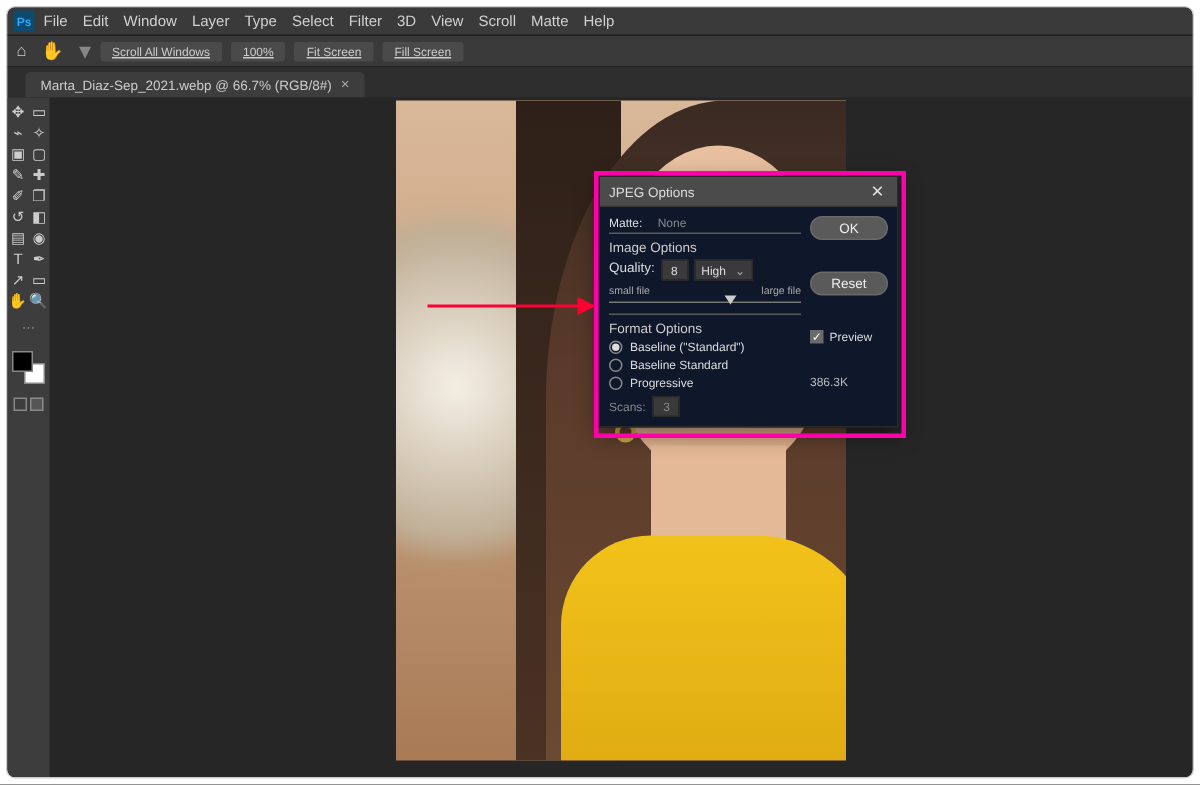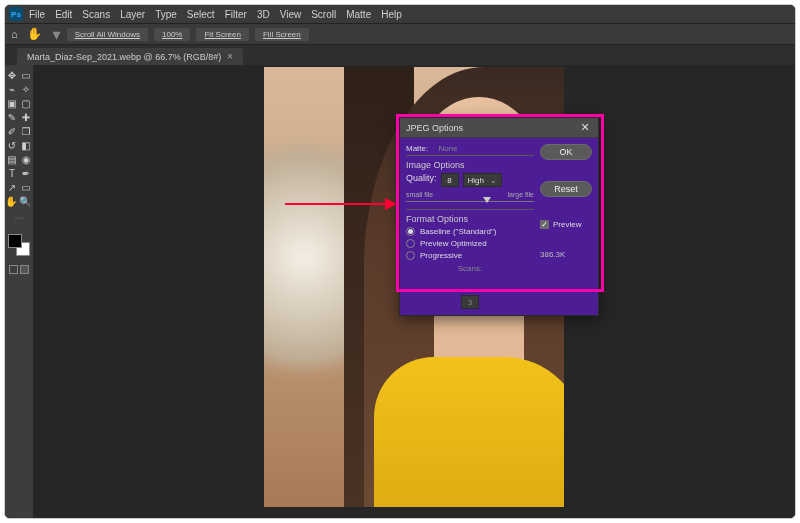--- a/index.html
+++ b/index.html
@@ -29,21 +29,21 @@
   .face { position:absolute; left:140px; top:30px; width:150px; height:220px; background:linear-gradient(160deg,#e9c3a3,#d9a885); border-radius:50% 50% 45% 45%;}
   .shirt { position:absolute; left:110px; bottom:0; width:210px; height:150px; background:linear-gradient(180deg,#f2c21a,#e0ac12); border-top-left-radius:60px; border-top-right-radius:80px;}
   .neck { position:absolute; left:170px; top:230px; width:90px; height:80px; background:#e3b997; }
   .earring { position:absolute; left:146px; top:214px; width:14px; height:14px; border:3px solid #caa84a; border-radius:50%;}
 
   .arrow { position:absolute; left:280px; top:198px; width:110px; height:2px; background:#ff0033; z-index:30;}
   .arrow::after { content:""; position:absolute; right:-2px; top:-5px; border-left:12px solid #ff0033; border-top:6px solid transparent; border-bottom:6px solid transparent;}
 
   .highlight { position:absolute; left:391px; top:109px; width:208px; height:178px; border:3px solid #ff00aa; z-index:25; pointer-events:none;}
 
-  .dialog { position:absolute; left:394px; top:112px; width:200px; background:#4c1d95; border:1px solid #2a2a2a; box-shadow:0 4px 14px rgba(0,0,0,.5); z-index:20; color:#ddd; font-size:9px;}
+  .dialog { position:absolute; left:394px; top:112px; width:200px; background:#0f172a; border:1px solid #2a2a2a; box-shadow:0 4px 14px rgba(0,0,0,.5); z-index:20; color:#ddd; font-size:9px;}
   .dlg-title { background:#4b4b4b; height:20px; display:flex; align-items:center; justify-content:space-between; padding:0 6px; border-bottom:1px solid #3a3a3a;}
   .dlg-title .close { width:14px; height:14px; display:flex; align-items:center; justify-content:center; font-size:11px; color:#ddd;}
   .dlg-body { display:flex; padding:6px; gap:6px;}
   .dlg-left { flex:1; }
   .dlg-right { width:52px; display:flex; flex-direction:column; gap:21px; align-items:stretch;}
   .btn { background:#5a5a5a; border:1px solid #6a6a6a; border-radius:10px; color:#eee; font-size:9px; text-align:center; padding:2px 0;}
   .chk { display:flex; align-items:center; gap:4px; font-size:8px; margin-top:2px;}
   .chk .box { width:9px; height:9px; background:#6a6a6a; display:flex; align-items:center; justify-content:center; font-size:8px; color:#fff;}
   .filesize { font-size:8px; color:#bbb; margin-top:0;}
   .grp-title { color:#ccc; font-size:9px; margin-bottom:3px;}
@@ -54,32 +54,32 @@
   .select { background:#3a3a3a; border:1px solid #2a2a2a; height:14px; padding:0 4px; font-size:8px; display:flex; align-items:center; gap:6px;}
   .select::after { content:"⌄"; font-size:8px; color:#aaa;}
   .sliderline { position:relative; height:14px; margin-bottom:4px;}
   .sliderline .lab { position:absolute; font-size:7px; color:#aaa; top:0;}
   .sliderline .track { position:absolute; top:10px; left:0; right:0; height:1px; background:#777;}
   .sliderline .thumb { position:absolute; top:6px; left:60%; width:0; height:0; border-left:4px solid transparent; border-right:4px solid transparent; border-top:6px solid #ccc;}
   .divider { height:1px; background:#5a5a5a; margin:4px 0;}
   .radio-row { display:flex; align-items:center; gap:5px; margin:3px 0; font-size:8px;}
   .radio { width:9px; height:9px; border:1px solid #888; border-radius:50%; display:flex; align-items:center; justify-content:center;}
   .radio.on::after { content:""; width:5px; height:5px; background:#ddd; border-radius:50%;}
-  .scansrow { display:flex; align-items:center; gap:22px; margin-top:4px; font-size:8px; color:#888;flex-direction:column;}
+  .scansrow { display:flex; align-items:center; gap:5px; margin-top:4px; font-size:8px; color:#888;}
 </style>
 </head>
 <body>
 
 <div class="frame">
 
   <div class="menubar">
     <div class="ps">Ps</div>
     <span class="mi">File</span>
     <span class="mi">Edit</span>
-    <span class="mi">Scans</span>
+    <span class="mi">Window</span>
     <span class="mi">Layer</span>
     <span class="mi">Type</span>
     <span class="mi">Select</span>
     <span class="mi">Filter</span>
     <span class="mi">3D</span>
     <span class="mi">View</span>
     <span class="mi">Scroll</span>
     <span class="mi">Matte</span>
     <span class="mi">Help</span>
   </div>
@@ -178,21 +178,21 @@
           <div class="thumb"></div>
         </div>
         <div class="divider"></div>
         <div class="grp-title">Format Options</div>
         <div class="radio-row">
           <div class="radio on"></div>
           <span>Baseline ("Standard")</span>
         </div>
         <div class="radio-row">
           <div class="radio"></div>
-          <span>Preview Optimized</span>
+          <span>Baseline Standard</span>
         </div>
         <div class="radio-row">
           <div class="radio"></div>
           <span>Progressive</span>
         </div>
         <div class="scansrow">
           <span>Scans:</span>
           <div class="numbox" style="color:#888">3</div>
         </div>
       </div>

